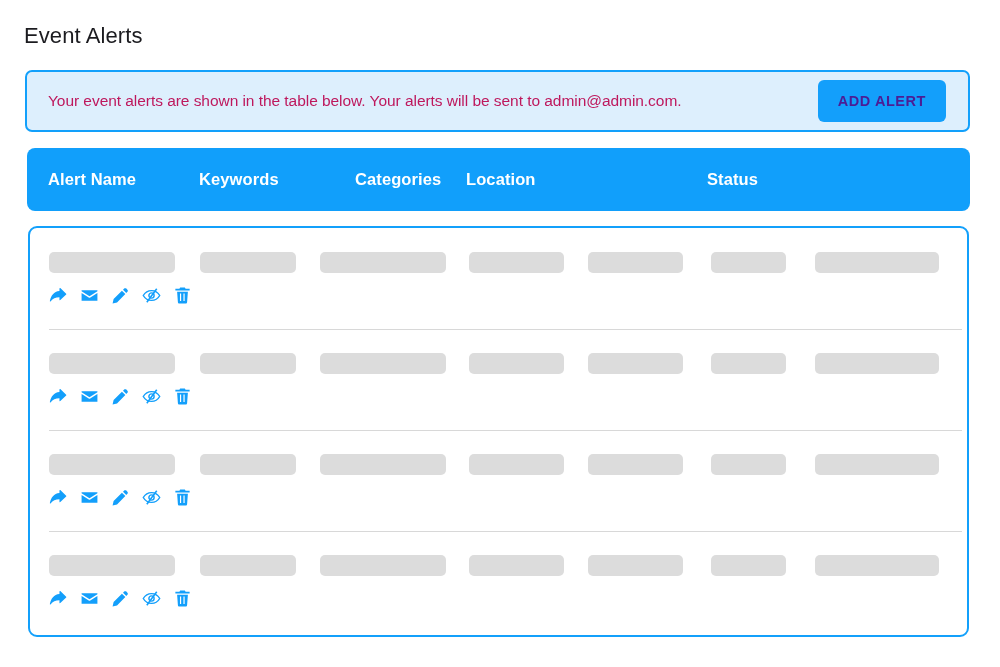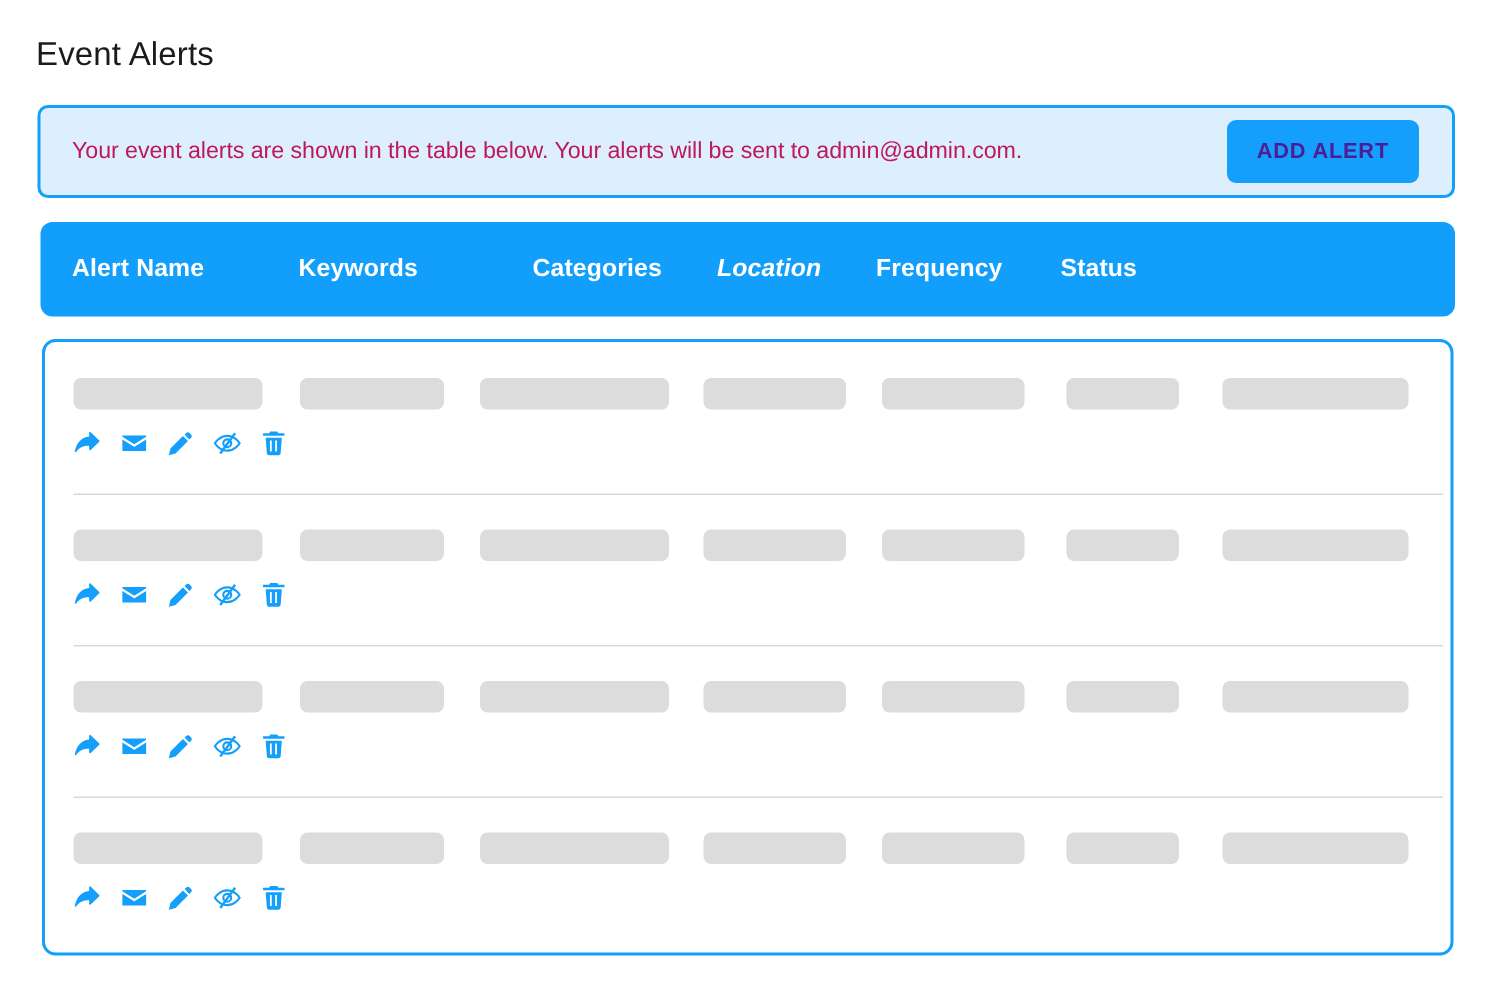--- a/index.html
+++ b/index.html
@@ -169,22 +169,21 @@
 
   <div class="info-banner">
     <div class="info-banner-text">Your event alerts are shown in the table below. Your alerts will be sent to admin@admin.com.</div>
     <button class="add-alert-button">ADD ALERT</button>
   </div>
 
   <div class="table-header" id="table-header">
       <div class="th" style="left: 21px;">Alert Name</div>
       <div class="th" style="left: 172px;">Keywords</div>
       <div class="th" style="left: 290px; margin-left: 38px;">Categories</div>
-      <div class="th" style="left: 451px; font-style: italic;">Location</div>
-      <div class="th" style="left: 557px;">Frequency</div>
+      <div class="th" style="left: 439px;">Location</div>
       <div class="th" style="left: 680px; text-align: center;">Status</div>
     </div>
 
   <div class="table-card" id="table-body">
       <div class="row">
         <div class="skeletons">
           <div class="skel" style="left: 19px; width: 126px; background: rgb(220, 220, 220);"></div>
           <div class="skel" style="left: 170px; width: 96px; background: rgb(220, 220, 220);"></div>
           <div class="skel" style="left: 290px; width: 126px; background: rgb(220, 220, 220);"></div>
           <div class="skel" style="left: 439px; width: 95px; background: rgb(220, 220, 220);"></div>

